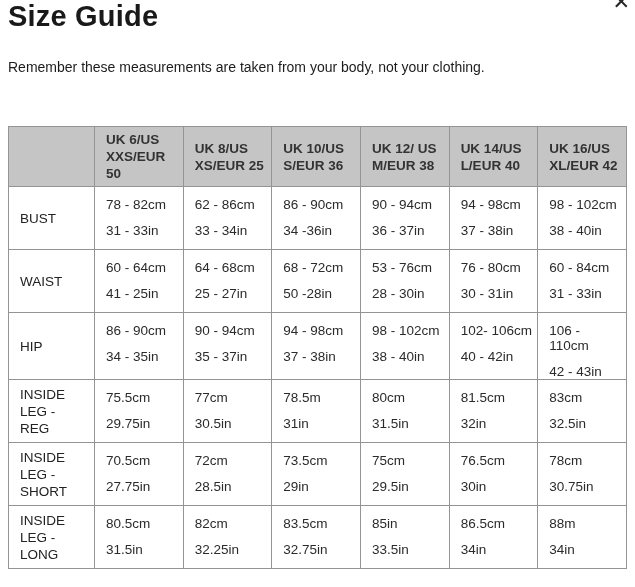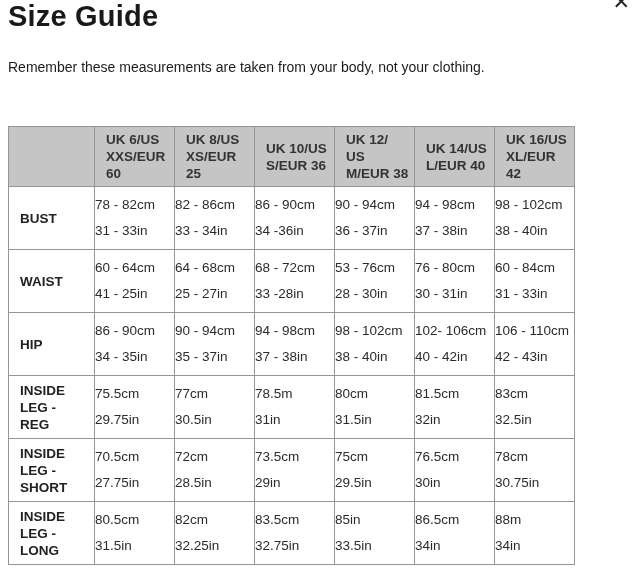--- a/index.html
+++ b/index.html
@@ -23,67 +23,67 @@
   h1.title{
     margin:0;padding-top:0;
     font-size:29px;font-weight:700;color:var(--title);letter-spacing:0.2px;
   }
   p.subtitle{
     margin:26px 0 0 0;
     font-size:14px;color:#1c1c1c;
   }
   table.size-table{
     margin-top:51px;
-    width:567px;table-layout:fixed;border-collapse:collapse;
+    width:619px;table-layout:fixed;border-collapse:collapse;
   }
   table.size-table th,
   table.size-table td{
     border:1px solid var(--border);
     font-size:13.5px;
     box-sizing:border-box;
   }
   thead th{
     background:var(--header-bg);
     height:46px;
     text-align:left;vertical-align:middle;
     padding:4px 4px 4px 11px;
     line-height:17px;
     font-weight:700;color:#333333;
   }
   thead th.corner{width:86px;}
   tbody th.rowlabel{
     background:#ffffff;
-    font-weight:700;color:#222222;
+    font-weight:400;color:#222222;
     text-align:left;vertical-align:middle;
     padding:4px 5px 4px 11px;
     line-height:17px;
   }
   tbody td{
     height:63px;
     vertical-align:top;
-    padding:10px 4px 0 0;
+    padding:10px 4px 0 11px;
     color:var(--text);
   }
   tbody td .cm{margin-bottom:11px;}
 </style>
 </head>
 <body>
 
 <div class="modal">
   <span class="close">✕</span>
   <h1 class="title">Size Guide</h1>
   <p class="subtitle">Remember these measurements are taken from your body, not your clothing.</p>
 
   <table class="size-table">
     <thead>
       <tr>
         <th class="corner"></th>
       <th>
             <div>UK 6/US</div>
-            <div>XXS/EUR 60</div>
+            <div>XXS/EUR 50</div>
           </th>
           <th>
             <div>UK 8/US</div>
             <div>XS/EUR 25</div>
           </th>
           <th>
             <div>UK 10/US</div>
             <div>S/EUR 36</div>
           </th>
           <th>
@@ -103,21 +103,21 @@
     <tbody>
         <tr>
           <th class="rowlabel">
             <div>BUST</div>
           </th>
           <td>
             <div class="cm">78 - 82cm</div>
             <div class="in">31 - 33in</div>
           </td>
           <td>
-            <div class="cm">82 - 86cm</div>
+            <div class="cm">62 - 86cm</div>
             <div class="in">33 - 34in</div>
           </td>
           <td>
             <div class="cm">86 - 90cm</div>
             <div class="in">34 -36in</div>
           </td>
           <td>
             <div class="cm">90 - 94cm</div>
             <div class="in">36 - 37in</div>
           </td>
@@ -137,21 +137,21 @@
           <td>
             <div class="cm">60 - 64cm</div>
             <div class="in">41 - 25in</div>
           </td>
           <td>
             <div class="cm">64 - 68cm</div>
             <div class="in">25 - 27in</div>
           </td>
           <td>
             <div class="cm">68 - 72cm</div>
-            <div class="in">33 -28in</div>
+            <div class="in">50 -28in</div>
           </td>
           <td>
             <div class="cm">53 - 76cm</div>
             <div class="in">28 - 30in</div>
           </td>
           <td>
             <div class="cm">76 - 80cm</div>
             <div class="in">30 - 31in</div>
           </td>
           <td>

